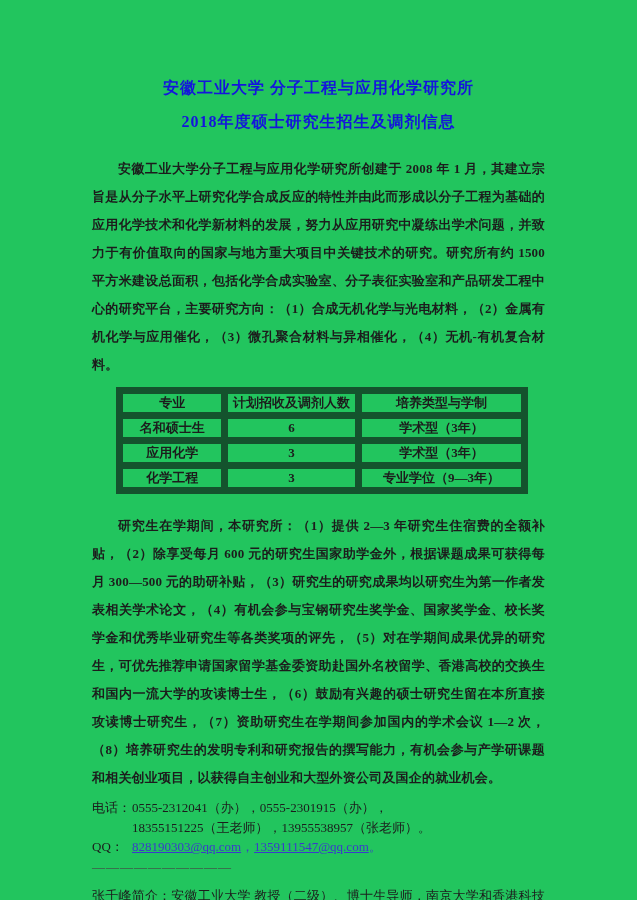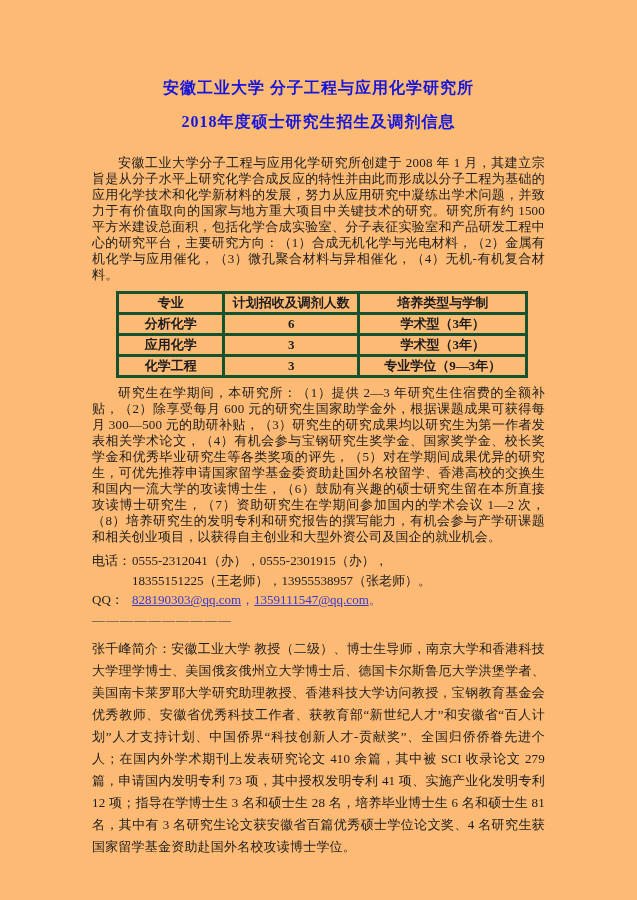--- a/index.html
+++ b/index.html
@@ -6,58 +6,58 @@
   html, body { background: #ffffff; }
   body {
     width: 637px; height: 900px;
     font-family: "Liberation Serif", "DejaVu Serif", serif;
     color: #1c1c1c;
     overflow: hidden;
   }
   .page {
     width: 637px; height: 900px;
     padding: 78px 92px 0 92px;
-    background: #fdba74;
+    background: #22c55e;
   }
   .title { 
     text-align: center;
     font-weight: bold;
     font-size: 16px;
     color: #1414dd;
     letter-spacing: 1px;
   }
   .title-line2 { margin-top: 13px; }
   .para {
     margin-top: 22px;
     font-size: 13px;
-    line-height: 16px;
-    font-weight: normal;
+    line-height: 28px;
+    font-weight: bold;
     text-align: justify;
     text-indent: 2em;
     letter-spacing: 0.2px;
   }
   .enroll-table {
     border-collapse: collapse;
     margin: 8px 0 0 24px;
     width: 412px;
     table-layout: fixed;
     font-size: 13px;
     font-weight: bold;
   }
   .enroll-table td, .enroll-table th {
-    border: 3px solid #14532d;
+    border: 7px solid #14532d;
     text-align: center;
     height: 18.5px;
     padding: 0 2px;
     font-weight: bold;
   }
   .col1 { width: 26%; }
   .col2 { width: 33%; }
   .col3 { width: 41%; }
-  .benefits { margin-top: 7px; }
+  .benefits { margin-top: 18px; }
   .contact {
     margin-top: 6px;
     font-size: 13px;
     line-height: 19.5px;
     font-weight: normal;
   }
   .contact-row { display: flex; }
   .contact-label { flex: 0 0 40px; white-space: nowrap; }
   .contact-value { flex: 1; }
   .phone-cont { padding-left: 40px; }
@@ -99,21 +99,21 @@
         <col class="col2">
         <col class="col3">
     </colgroup>
     <tbody>
       <tr>
         <td>专业</td>
         <td>计划招收及调剂人数</td>
         <td>培养类型与学制</td>
       </tr>
       <tr>
-        <td>分析化学</td>
+        <td>名和硕士生</td>
         <td>6</td>
         <td>学术型（3年）</td>
       </tr>
       <tr>
         <td>应用化学</td>
         <td>3</td>
         <td>学术型（3年）</td>
       </tr>
       <tr>
         <td>化学工程</td>

